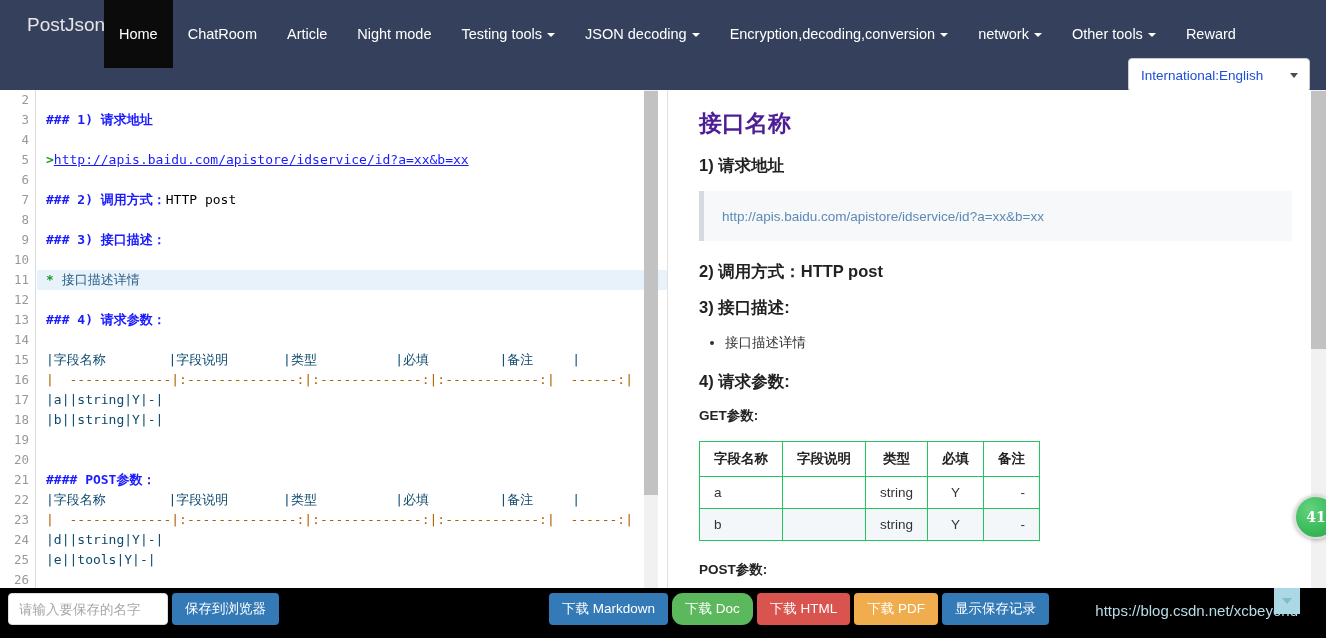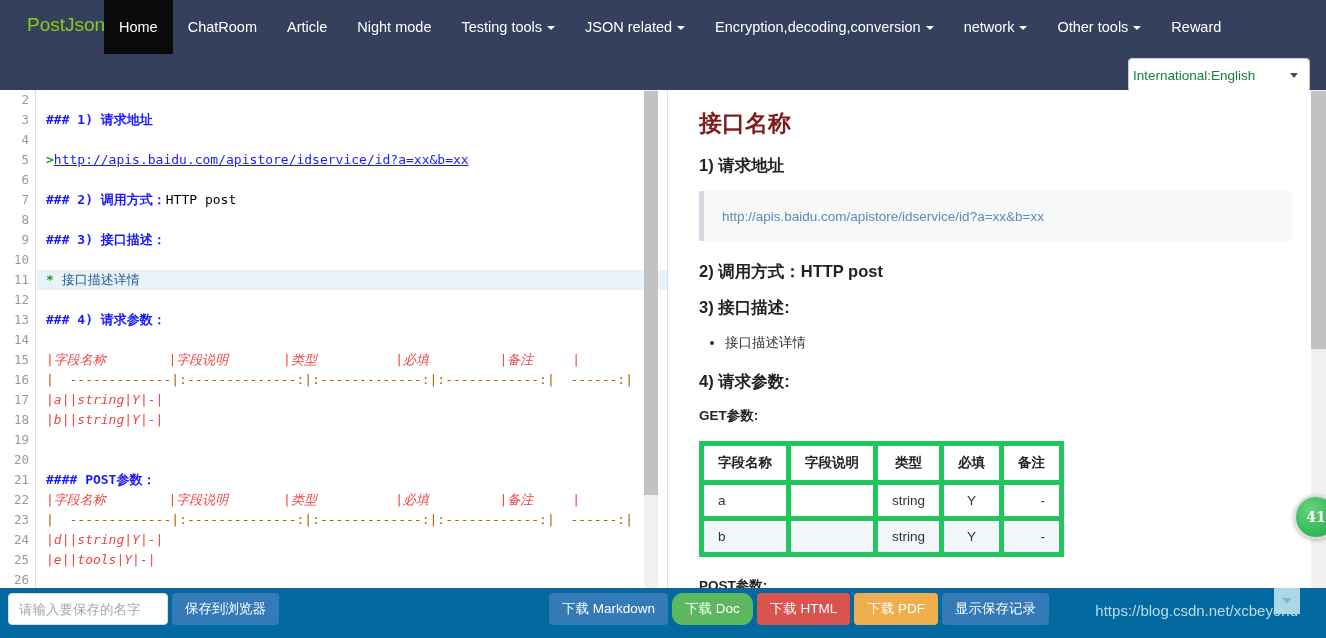--- a/index.html
+++ b/index.html
@@ -12,45 +12,45 @@
   #app { position: relative; width: 1326px; height: 638px; }
 
   
   .navbar {
     position: absolute; left: 0; top: 0; width: 1326px; height: 90px;
     background: #35415c;
   }
   .navbar-row { position: relative; height: 50px; }
   .brand {
     position: absolute; left: 12px; top: 0; height: 50px; line-height: 50px;
-    color: #84cc16; font-size: 19px; padding: 0 15px; white-space: nowrap;
+    color: #e5e5e5; font-size: 19px; padding: 0 15px; white-space: nowrap;
   }
   .nav-items {
     position: absolute; left: 104px; top: 0; height: 50px;
     display: flex; align-items: stretch;
   }
   .nav-item {
     display: flex; align-items: center; gap: 5px;
-    padding: 0 15px; height: 54px;
+    padding: 0 15px; height: 68px;
     color: #ffffff; font-size: 14.5px; white-space: nowrap; cursor: pointer;
   }
   .nav-item.active { background: #0b0b0b; }
   .caret {
     display: inline-block; width: 0; height: 0;
     border-left: 4px solid transparent; border-right: 4px solid transparent;
     border-top: 4px solid #ffffff; margin-top: 2px;
   }
   .lang-select-wrap {
     position: absolute; right: 16px; top: 58px;
     width: 182px; height: 34px;
     background: #fff; border: 1px solid #ccc; border-radius: 4px;
     display: flex; align-items: center;
   }
   .lang-label {
-    flex: 1; padding-left: 4px; font-size: 13.5px; color: #15803d;
+    flex: 1; padding-left: 12px; font-size: 13.5px; color: #1d4ed8;
     white-space: nowrap; overflow: hidden;
   }
   .lang-caret {
     width: 0; height: 0; margin-right: 11px;
     border-left: 4px solid transparent; border-right: 4px solid transparent;
     border-top: 5px solid #4d4d4d;
   }
 
   
   .main { position: absolute; left: 0; top: 90px; width: 1326px; height: 498px; }
@@ -78,41 +78,41 @@
     font-family: "DejaVu Sans Mono", monospace; font-size: 13px;
     white-space: pre; color: #333;
   }
   .code-line.hl { background: #e8f2fb; }
   .tok-head { color: #1a1aff; font-weight: bold; }
   .tok-plain { color: #000; }
   .tok-quote-mark { color: #1a9a1a; font-weight: bold; }
   .tok-link { color: #1a1aff; text-decoration: underline; }
   .tok-bullet { color: #1a9a1a; font-weight: bold; }
   .tok-list-text { color: #2b5f8a; }
-  .tok-table { color: #ef4444; font-style: italic; }
+  .tok-table { color: #0c4a6e; }
   .tok-sep { color: #b06000; }
   .tok-hd-plain { color: #1a1aff; font-weight: bold; }
 
   .ed-scrollbar {
     position: absolute; right: 9px; top: 0; width: 14px; height: 498px;
     background: #f1f1f1;
   }
   .ed-thumb {
     position: absolute; left: 0; top: 1px; width: 14px; height: 404px;
     background: #c2c2c2;
   }
 
   
   .preview-pane {
     position: absolute; left: 669px; top: 0; width: 657px; height: 498px;
     background: #fff; overflow: hidden;
   }
   .preview-inner { padding: 14px 34px 0 30px; }
   .pv-h1 {
-    font-size: 23px; font-weight: bold; color: #7f1d1d;
+    font-size: 23px; font-weight: bold; color: #4c1d95;
     margin: 4px 0 16px 0;
   }
   .pv-h3 {
     font-size: 16.5px; font-weight: bold; color: #222;
     margin: 0 0 14px 0;
   }
   .pv-quote {
     background: #f7f8fa; border-left: 5px solid #d6dae0;
     padding: 16px 18px; margin: 0 0 20px 0;
   }
@@ -121,21 +121,21 @@
   .pv-ul { margin: 0 0 16px 26px; }
   .pv-ul li { font-size: 13.5px; color: #333; line-height: 1.8; }
   .pv-h4 {
     font-size: 13.5px; font-weight: bold; color: #222;
     margin: 0 0 16px 0;
   }
   .pv-table {
     border-collapse: collapse; margin: 0 0 20px 0;
   }
   .pv-table th, .pv-table td {
-    border: 5px solid #22c55e; font-size: 13.5px;
+    border: 1px solid #22c55e; font-size: 13.5px;
     padding: 8px 14px; color: #333;
   }
   .pv-table th { font-weight: bold; text-align: center; color: #222; }
   .pv-table td.c-name { text-align: left; min-width: 66px; }
   .pv-table td.c-desc { text-align: left; min-width: 66px; }
   .pv-table td.c-type { text-align: center; }
   .pv-table td.c-req { text-align: center; }
   .pv-table td.c-note { text-align: right; }
   .pv-table tbody tr:nth-child(even) { background: #f4f7fa; }
 
@@ -156,21 +156,21 @@
     border: 2px solid #dcdcdc;
     box-shadow: 0 1px 4px rgba(0,0,0,.3);
     color: #fff; font-size: 14px; font-weight: bold;
     display: flex; align-items: center; justify-content: center;
     font-family: "DejaVu Serif", serif;
   }
 
   
   .bottom-bar {
     position: absolute; left: 0; top: 588px; width: 1326px; height: 50px;
-    background: #0369a1;
+    background: #000000;
   }
   .bb-left {
     position: absolute; left: 8px; top: 5px;
     display: flex; align-items: center; gap: 4px;
   }
   .save-input {
     width: 160px; height: 32px;
     border: 1px solid #dcdcdc; border-radius: 4px;
     background: #fff; padding: 0 10px;
     font-size: 13.5px; color: #333;
@@ -225,21 +225,21 @@
             <span>Article</span>
           </div>
           <div class="nav-item">
             <span>Night mode</span>
           </div>
           <div class="nav-item">
             <span>Testing tools</span>
             <span class="caret"></span>
           </div>
           <div class="nav-item">
-            <span>JSON related</span>
+            <span>JSON decoding</span>
             <span class="caret"></span>
           </div>
           <div class="nav-item">
             <span>Encryption,decoding,conversion</span>
             <span class="caret"></span>
           </div>
           <div class="nav-item">
             <span>network</span>
             <span class="caret"></span>
           </div>

